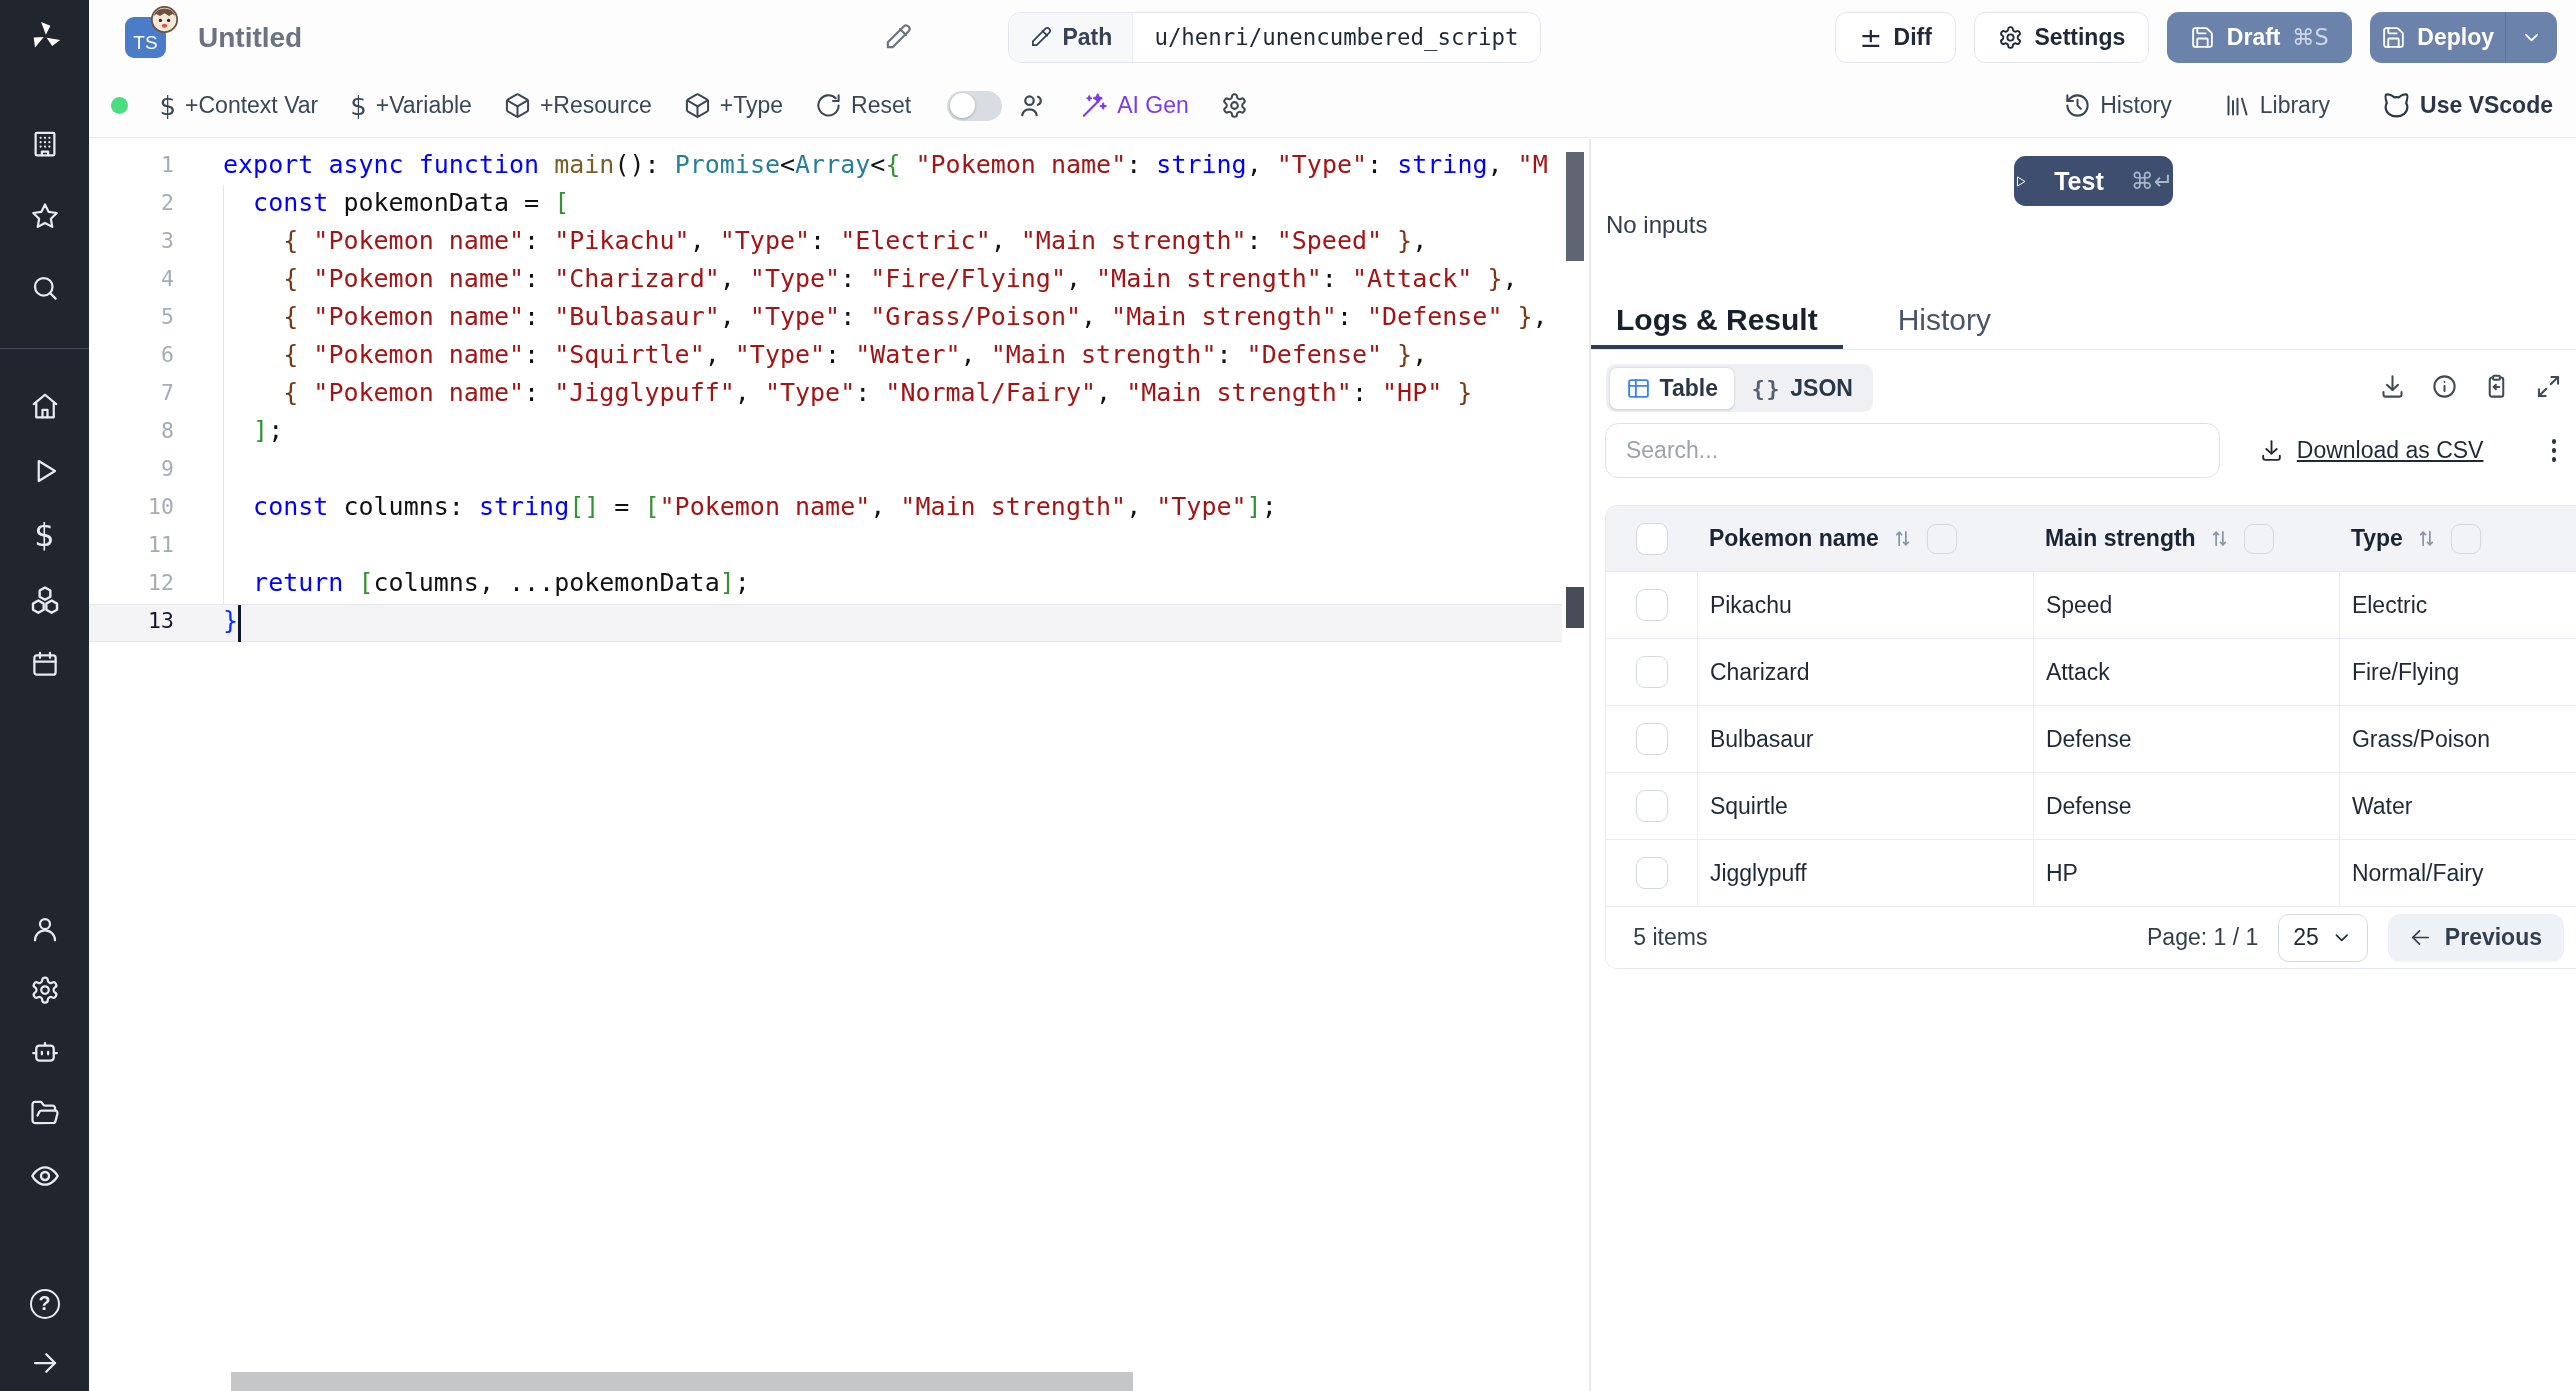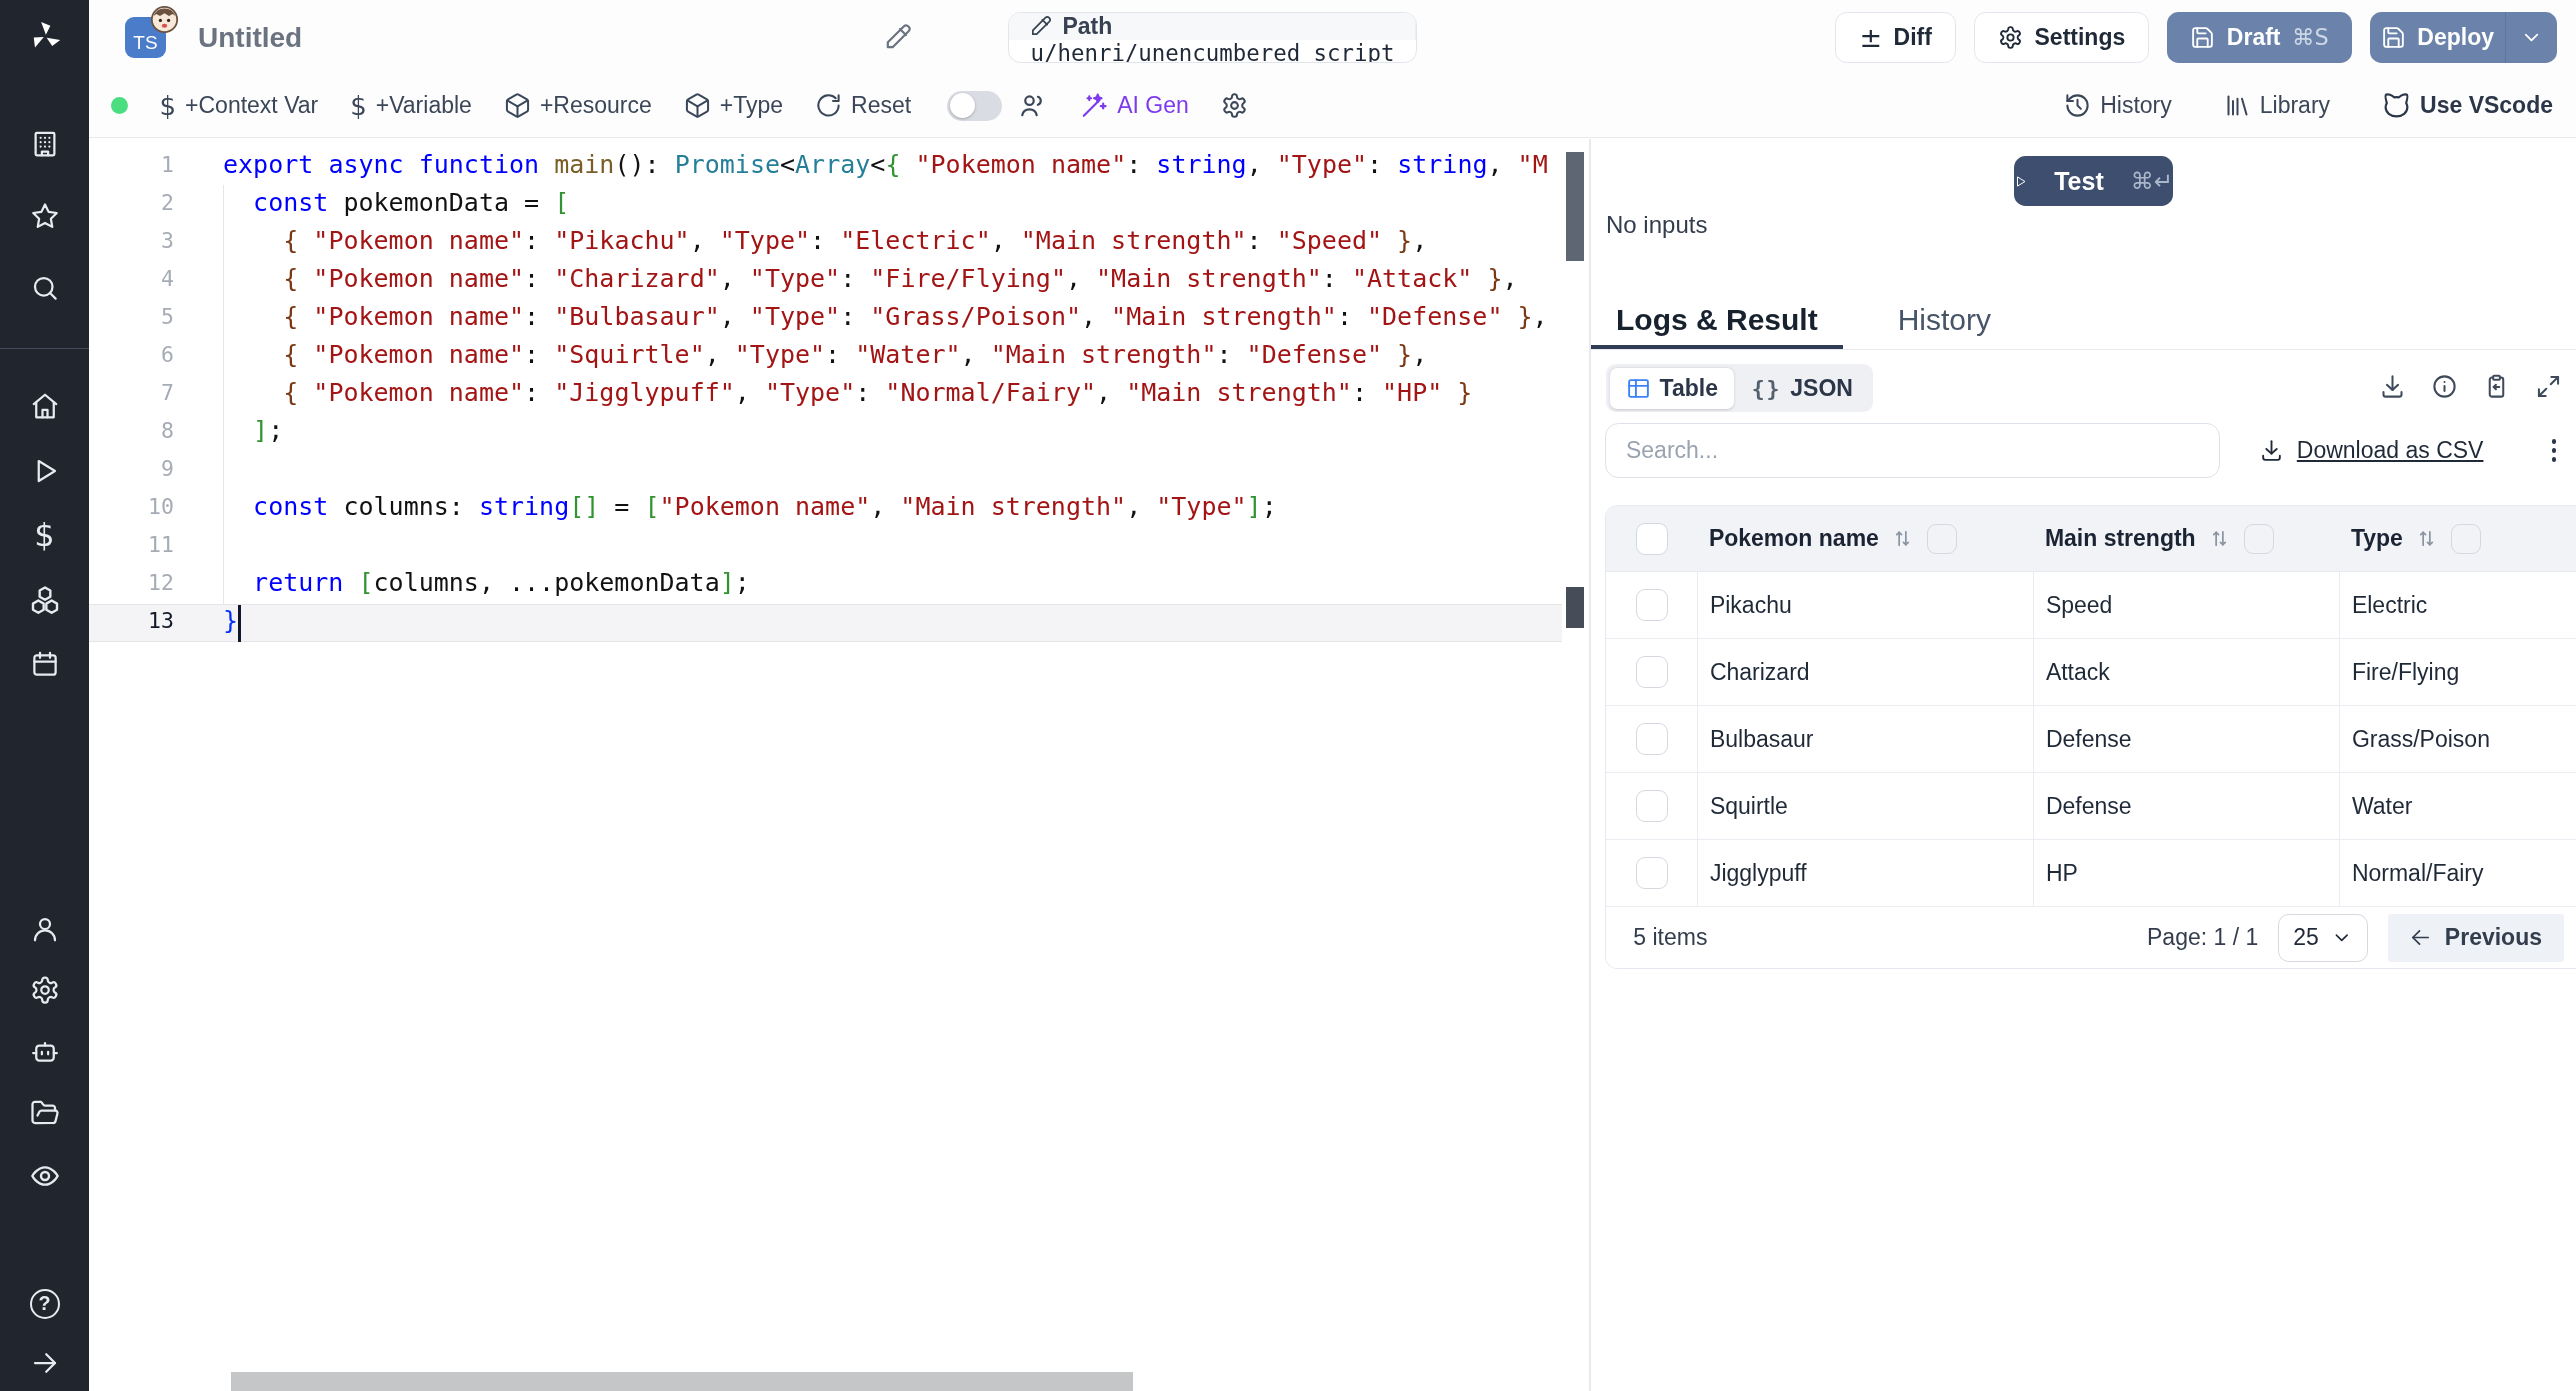--- a/index.html
+++ b/index.html
@@ -15,21 +15,21 @@
   .sb-div { position:absolute; left:0; width:89px; height:0.9px; background:#434a59; }
   .sb-dollar { font-size:32px; font-weight:500; font-family:"DejaVu Sans",sans-serif; }
   .sb-help { width:30px; height:30px; border:2.3px solid #e7eaef; border-radius:50%; display:flex; align-items:center; justify-content:center; font-size:19.7px; font-weight:700; }
 
   
   .topbar { position:absolute; left:89px; top:0; right:0; height:74px; background:#fdfdfd; }
   .ts-badge { position:absolute; left:36px; top:17px; width:41px; height:41px; background:#4a7cc9; border-radius:9px; color:#fff; font-weight:400; font-size:19px; display:flex; align-items:flex-end; justify-content:center; padding-bottom:4.5px; }
   .emoji { position:absolute; left:61px; top:5.4px; width:29px; height:29px; }
   .doc-title { position:absolute; left:109px; top:21.5px; font-size:28px; font-weight:600; color:#6b7280; }
   .pencil-btn { position:absolute; left:794px; top:23px; color:#6b7280; }
-  .path-group { position:absolute; left:919px; top:11.6px; height:51px; display:flex; align-items:stretch; border:1.8px solid #e2e6ec; border-radius:12.5px; overflow:hidden; background:#fff;flex-direction:column; }
+  .path-group { position:absolute; left:919px; top:11.6px; height:51px; display:flex; align-items:stretch; border:1.8px solid #e2e6ec; border-radius:12.5px; overflow:hidden; background:#fff; }
   .path-label { display:flex; align-items:center; gap:10.7px; padding:0 19.7px; background:#f7f8fa; font-size:23px; font-weight:600; color:#374151; border-right:1.8px solid #eceff3; }
   .path-value { display:flex; align-items:center; padding:0 21.5px; font-family:"DejaVu Sans Mono",monospace; font-size:22.4px; color:#1f2937; }
   .tb-right { position:absolute; right:19px; top:11.6px; height:51px; display:flex; gap:18px; }
   .btn { display:flex; align-items:center; justify-content:center; gap:11.6px; height:51px; padding:0 23px; border-radius:11.6px; font-size:23px; font-weight:600; cursor:pointer; }
   .btn.ghost { background:#fff; border:1.8px solid #e2e6ec; color:#1f2937; }
   .btn.slate { background:#6b83aa; color:#fff; border:none; }
   .shortcut { font-family:"DejaVu Sans",sans-serif; font-weight:400; color:#cdd7e6; font-size:22.4px; }
   .deploy-split { display:flex; height:51px; border-radius:11.6px; overflow:hidden; }
   .deploy-main { display:flex; align-items:center; gap:11.6px; padding:0 11px; background:#6b83aa; color:#fff; font-size:23px; font-weight:600; }
   .deploy-chev { width:52px; display:flex; align-items:center; justify-content:center; background:#6b83aa; border-left:1.8px solid #5c76a0; color:#fff; }
@@ -97,21 +97,21 @@
   .cell { align-self:stretch; display:flex; align-items:center; padding-left:11.6px; font-size:23px; color:#1f2937; border-left:1.8px solid #e9edf2; }
   .hcell { align-self:stretch; display:flex; align-items:center; gap:12.5px; padding-left:11.6px; font-size:23px; font-weight:700; color:#1b2433; border-left:none; }
   .checkbox { width:32px; height:32px; border:1.8px solid #d4d9e0; border-radius:9px; background:#fff; cursor:pointer; }
   .sortbox { width:30px; height:30px; border:1.8px solid #d4d9e0; border-radius:9px; background:transparent; cursor:pointer; }
   .sort-ic { color:#8a94a3; cursor:pointer; }
   .tfoot { display:flex; align-items:center; height:61px; background:#fff; padding:0 12.5px 0 27px; }
   .items-count { font-size:23px; color:#333d4d; }
   .foot-right { margin-left:auto; display:flex; align-items:center; gap:19.7px; }
   .page-info { font-size:23px; color:#333d4d; }
   .page-select { display:flex; align-items:center; gap:12.5px; border:1.8px solid #d4d9e0; border-radius:10.7px; height:48px; padding:0 14.3px; font-size:23px; color:#1f2937; cursor:pointer; }
-  .prev-btn { display:flex; align-items:center; gap:12.5px; background:#eef1f5; border-radius:3px; height:48px; padding:0 21.5px; font-size:23px; font-weight:600; color:#323d4e; cursor:pointer; }
+  .prev-btn { display:flex; align-items:center; gap:12.5px; background:#eef1f5; border-radius:12px; height:48px; padding:0 21.5px; font-size:23px; font-weight:600; color:#323d4e; cursor:pointer; }
 </style>
 </head>
 <body>
 
 <div class="sidebar">
   <div class="sb-logo">
     <svg width="36" height="36" viewBox="0 0 24 24" fill="#ffffff">
       <path d="M12.6 11.2 9.4 2.6l6.2 2.6z"></path>
       <path d="M12.6 11.2 9.4 2.6l6.2 2.6z" transform="rotate(120 12.3 12.3)"></path>
       <path d="M12.6 11.2 9.4 2.6l6.2 2.6z" transform="rotate(240 12.3 12.3)"></path>

